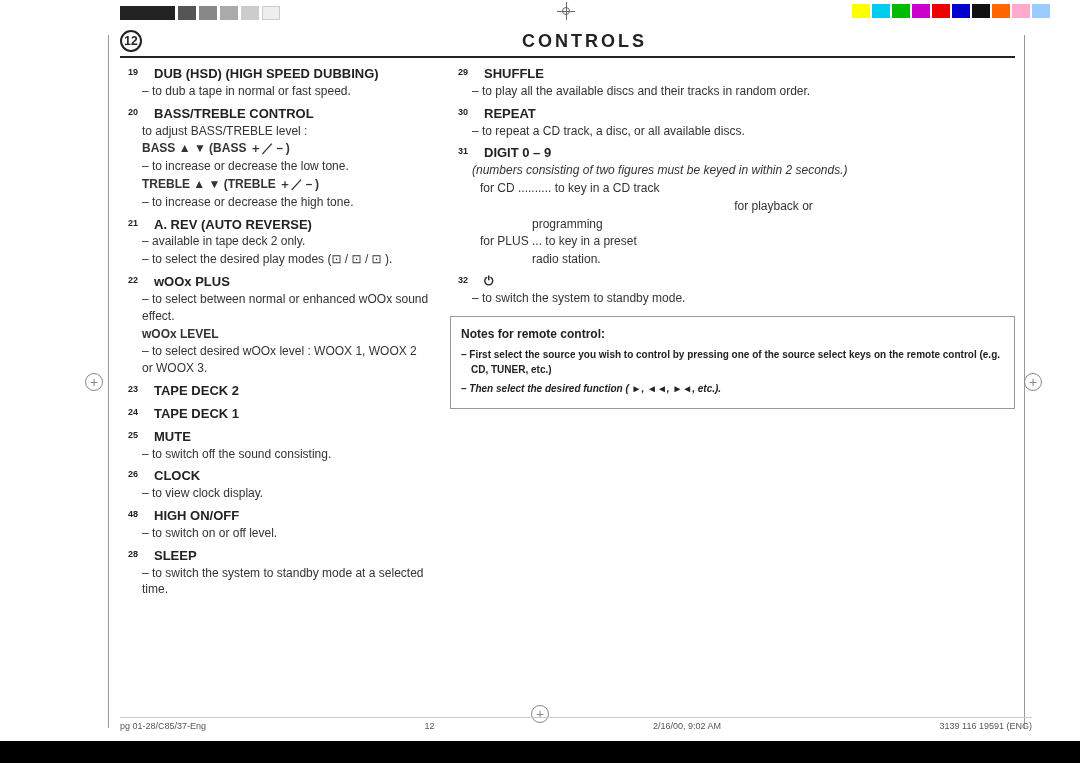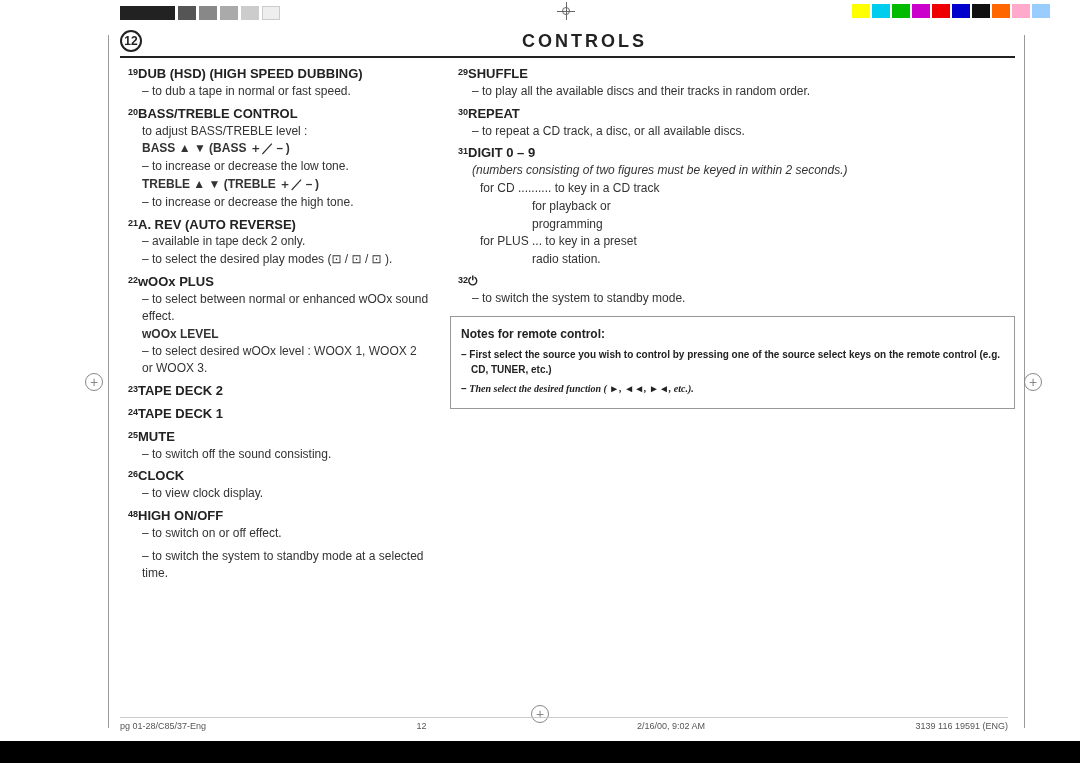--- a/index.html
+++ b/index.html
@@ -131,21 +131,21 @@
       flex: 1;
     }
 
     
     .item-block {
       margin-bottom: 6px;
     }
     .item-header {
       display: flex;
       align-items: flex-start;
-      gap: 0;
+      gap: 16px;
     }
     .item-num {
       font-size: 9px;
       font-weight: bold;
       min-width: 18px;
       text-align: right;
       margin-top: 1px;
     }
     .item-title {
       font-weight: bold;
@@ -191,29 +191,28 @@
     }
     .notes-box .note-item::before {
       content: '– ';
       font-weight: bold;
     }
     .notes-box .bold-text {
       font-weight: bold;
     }
     .notes-box .italic-text {
       font-style: italic;
-      font-family: Liberation Serif, serif;
     }
 
     
     .footer {
       position: absolute;
       bottom: 32px;
       left: 120px;
-      right: 72px;
+      right: 48px;
       display: flex;
       justify-content: space-between;
       align-items: center;
       font-size: 9px;
       color: #555;
       border-top: 1px solid #ccc;
       padding-top: 3px;
     }
 
     
@@ -402,25 +401,29 @@
           <p>to view clock display.</p>
         </div>
       </div>
 
       <div class="item-block">
         <div class="item-header">
           <span class="item-num">48</span>
           <span class="item-title">HIGH ON/OFF</span>
         </div>
         <div class="item-desc">
-          <p>to switch on or off effect.</p>
-        </div>
-      </div>
-
-      <div class="item-block">
+          <p>to switch on or off level.</p>
+        </div>
+      </div>
+
+      <div class="item-block">
+        <div class="item-header">
+          <span class="item-num">28</span>
+          <span class="item-title">SLEEP</span>
+        </div>
         <div class="item-desc">
           <p>to switch the system to standby mode at a selected time.</p>
         </div>
       </div>
 
     </div>
 
     <div class="right-col">
 
       <div class="item-block">
@@ -444,21 +447,21 @@
       </div>
 
       <div class="item-block">
         <div class="item-header">
           <span class="item-num">31</span>
           <span class="item-title">DIGIT 0 – 9</span>
         </div>
         <div class="item-desc">
           <p class="no-dash italic"><em>(numbers consisting of two figures must be keyed in within 2 seconds.)</em></p>
           <p class="no-dash" style="padding-left:8px;">for CD .......... to key in a CD track</p>
-          <p class="no-dash" style="padding-left:60px;">for playback or</p>
+          <p class="no-dash" style="padding-left:60px;text-align:center;">for playback or</p>
           <p class="no-dash" style="padding-left:60px;">programming</p>
           <p class="no-dash" style="padding-left:8px;">for PLUS ... to key in a preset</p>
           <p class="no-dash" style="padding-left:60px;">radio station.</p>
         </div>
       </div>
 
       <div class="item-block">
         <div class="item-header">
           <span class="item-num">32</span>
           <span class="item-title power-symbol">⏻</span>

